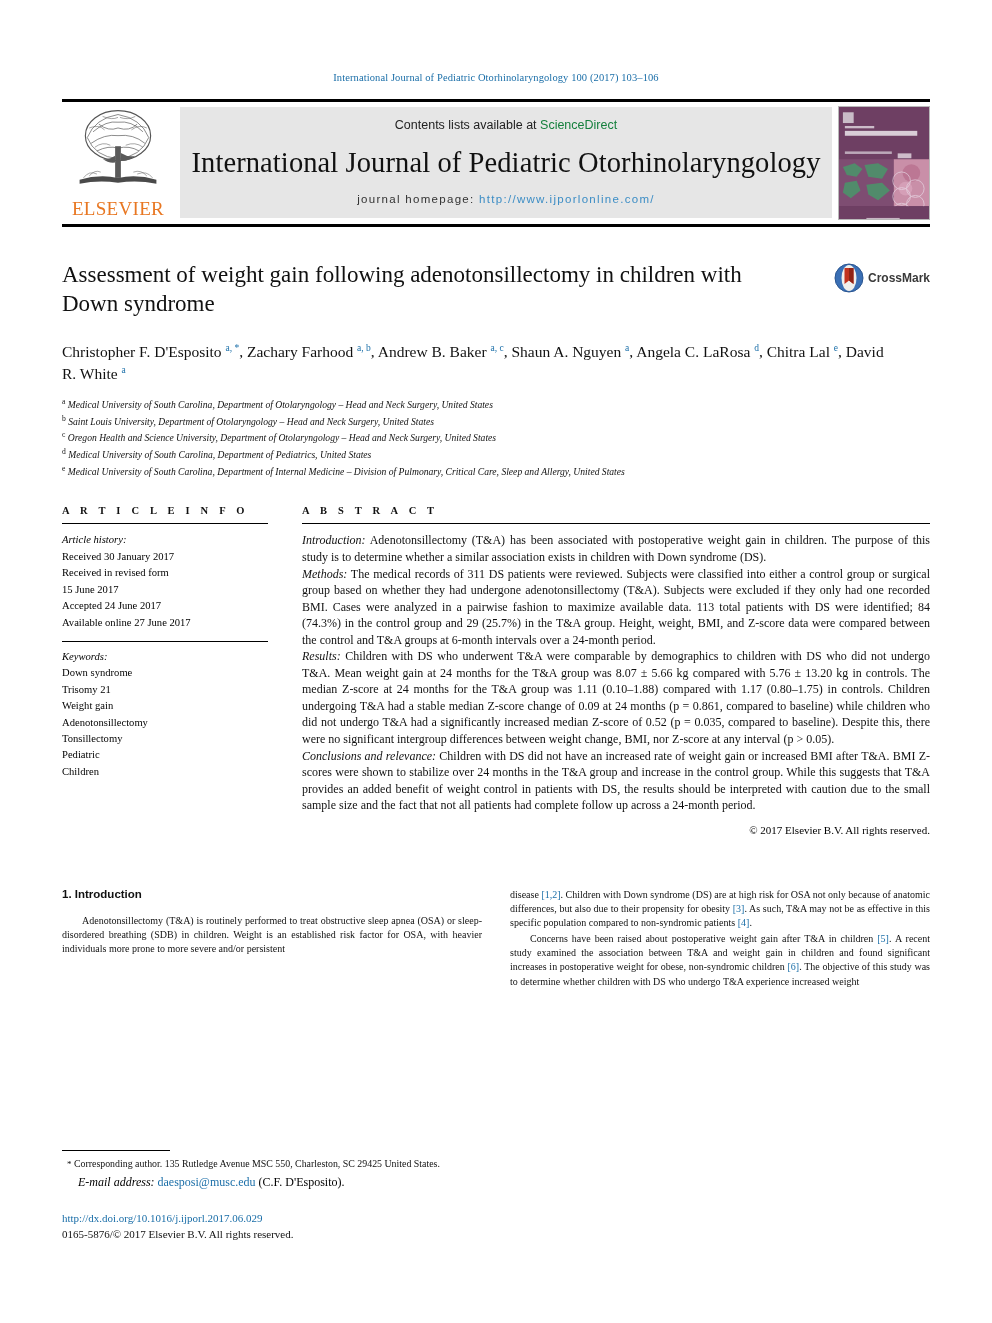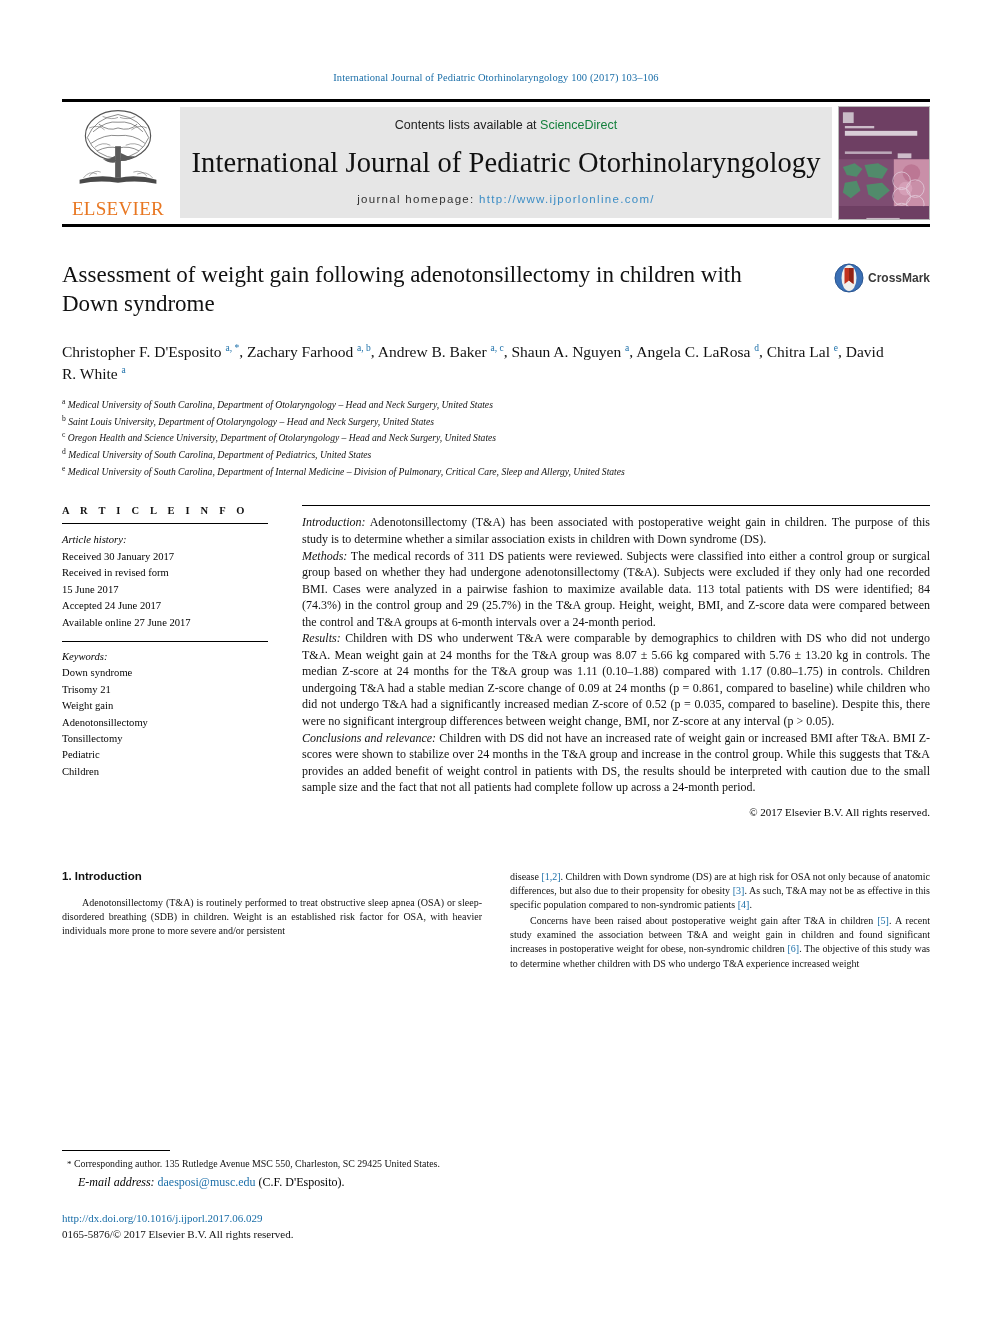--- a/index.html
+++ b/index.html
@@ -364,20 +364,21 @@
         <div class="kw">Trisomy 21</div>
         <div class="kw">Weight gain</div>
         <div class="kw">Adenotonsillectomy</div>
         <div class="kw">Tonsillectomy</div>
         <div class="kw">Pediatric</div>
         <div class="kw">Children</div>
       </div>
     </div>
 
     <div class="col-abstract">
+      <div class="sec-label">A B S T R A C T</div>
       <div class="rule"></div>
 
       <p class="abs-p"><em>Introduction:</em><span> Adenotonsillectomy (T&amp;A) has been associated with postoperative weight gain in children. The purpose of this study is to determine whether a similar association exists in children with Down syndrome (DS).</span></p>
       <p class="abs-p"><em>Methods:</em><span> The medical records of 311 DS patients were reviewed. Subjects were classified into either a control group or surgical group based on whether they had undergone adenotonsillectomy (T&amp;A). Subjects were excluded if they only had one recorded BMI. Cases were analyzed in a pairwise fashion to maximize available data. 113 total patients with DS were identified; 84 (74.3%) in the control group and 29 (25.7%) in the T&amp;A group. Height, weight, BMI, and Z-score data were compared between the control and T&amp;A groups at 6-month intervals over a 24-month period.</span></p>
       <p class="abs-p"><em>Results:</em><span> Children with DS who underwent T&amp;A were comparable by demographics to children with DS who did not undergo T&amp;A. Mean weight gain at 24 months for the T&amp;A group was 8.07 ± 5.66 kg compared with 5.76 ± 13.20 kg in controls. The median Z-score at 24 months for the T&amp;A group was 1.11 (0.10–1.88) compared with 1.17 (0.80–1.75) in controls. Children undergoing T&amp;A had a stable median Z-score change of 0.09 at 24 months (p = 0.861, compared to baseline) while children who did not undergo T&amp;A had a significantly increased median Z-score of 0.52 (p = 0.035, compared to baseline). Despite this, there were no significant intergroup differences between weight change, BMI, nor Z-score at any interval (p &gt; 0.05).</span></p>
       <p class="abs-p"><em>Conclusions and relevance:</em><span> Children with DS did not have an increased rate of weight gain or increased BMI after T&amp;A. BMI Z-scores were shown to stabilize over 24 months in the T&amp;A group and increase in the control group. While this suggests that T&amp;A provides an added benefit of weight control in patients with DS, the results should be interpreted with caution due to the small sample size and the fact that not all patients had complete follow up across a 24-month period.</span></p>
 
       <div class="copyright">© 2017 Elsevier B.V. All rights reserved.</div>
     </div>
   </div>

